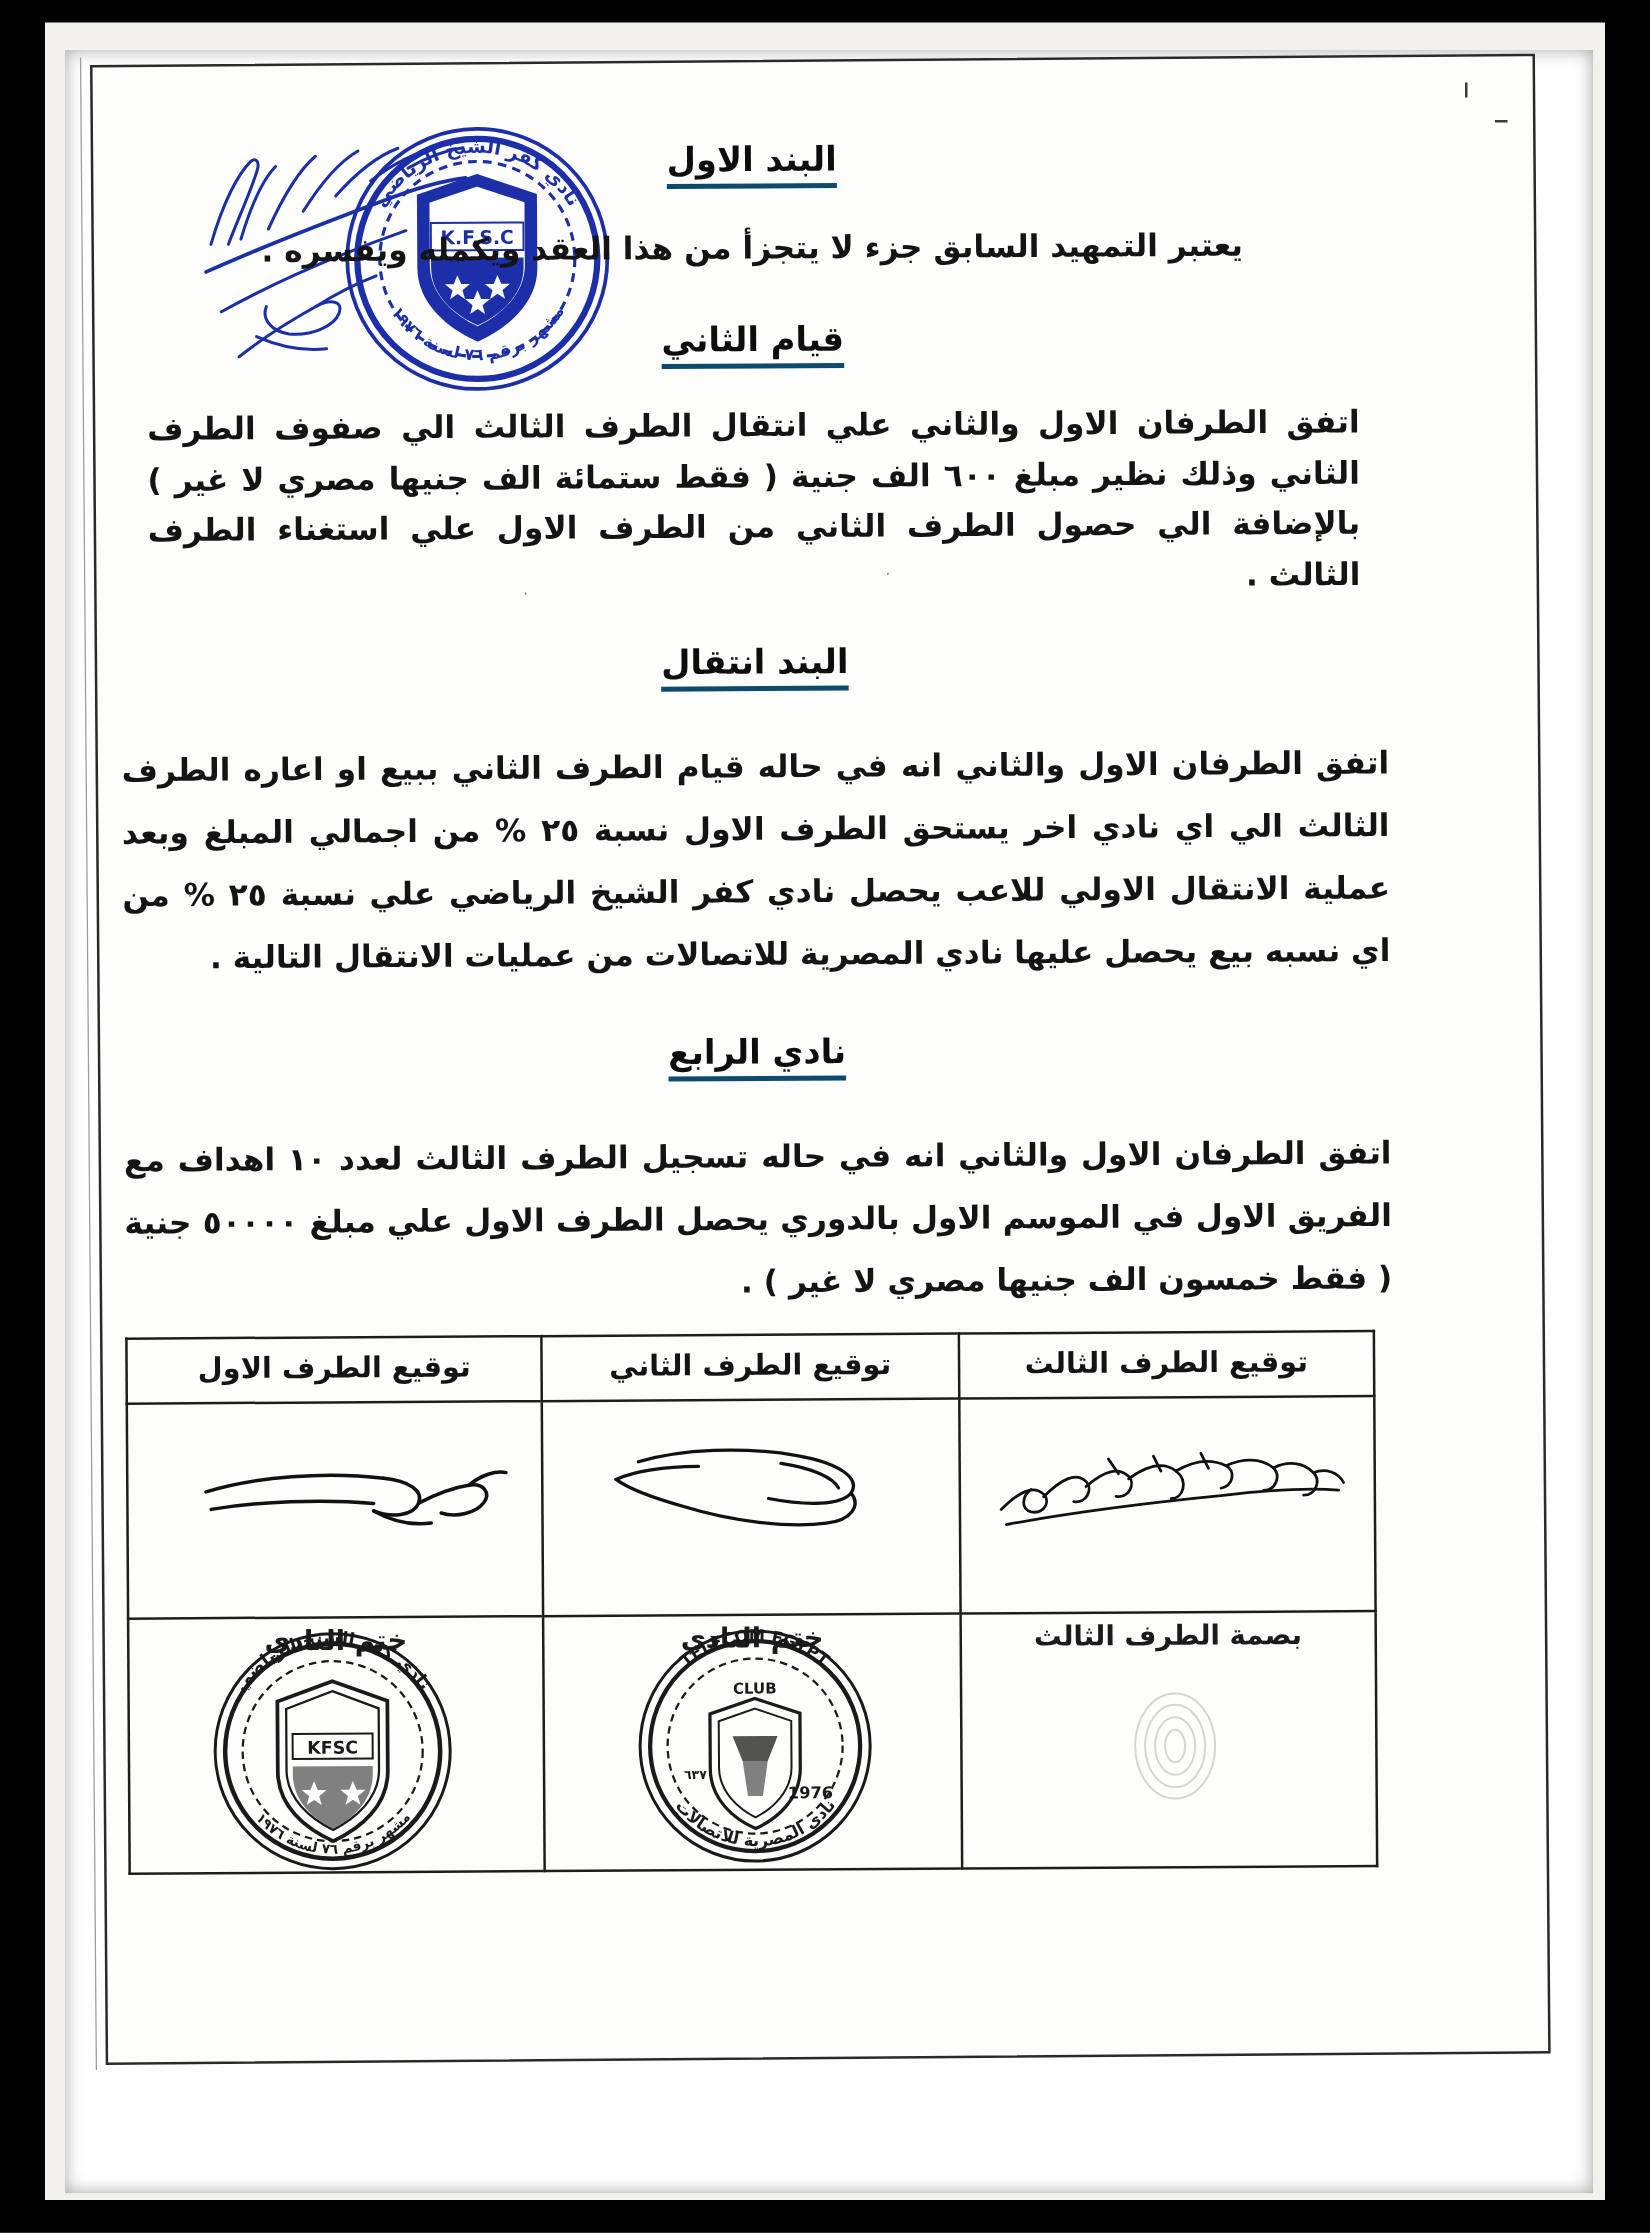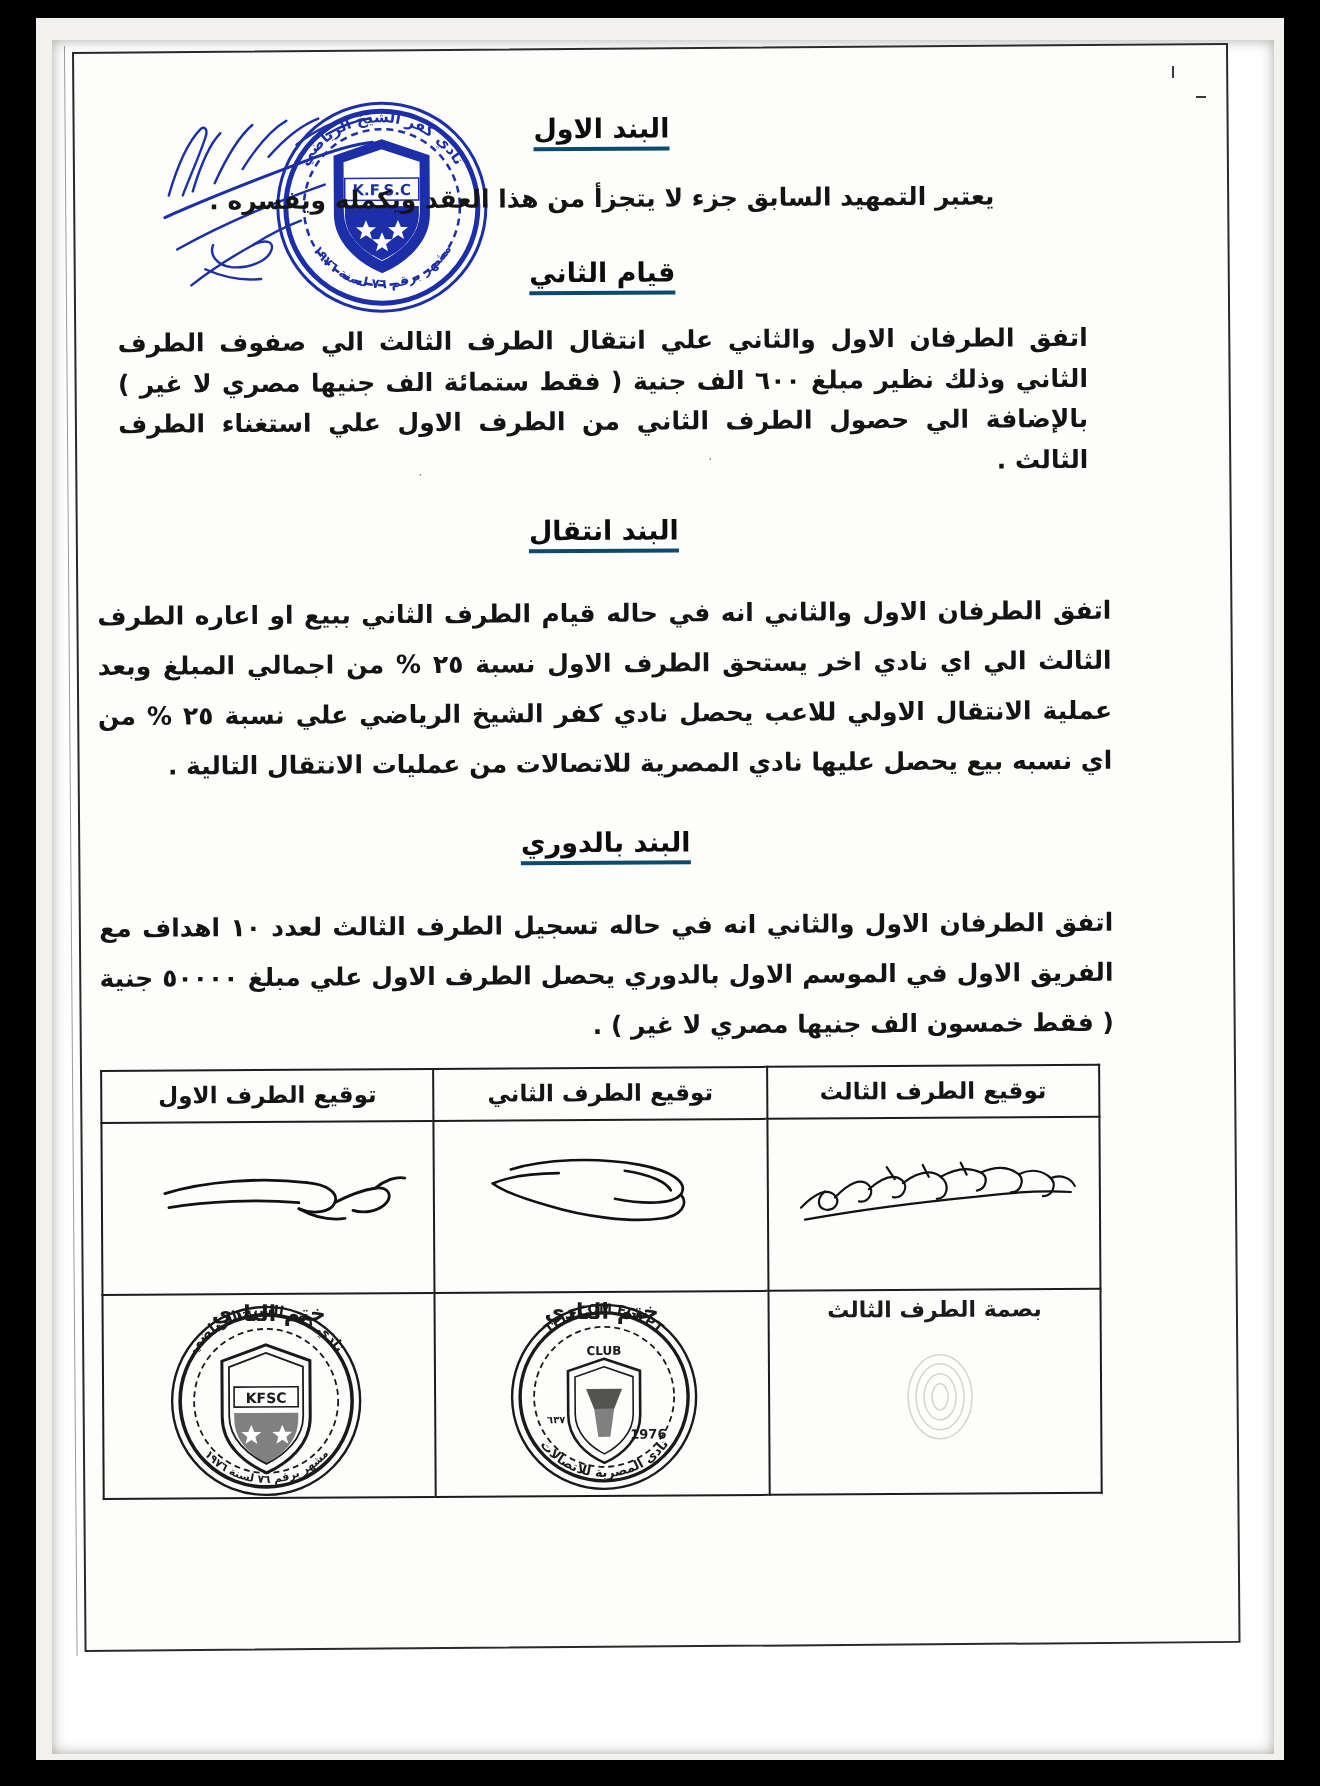--- a/index.html
+++ b/index.html
@@ -152,21 +152,21 @@
 
   <div style="position:absolute;left:0;top:448px;width:1030px;">
     <div class="clause-title">
       <span>البند انتقال</span>
     </div>
     <p class="para p-wide" style="margin-top:36px;line-height:2.0;">اتفق الطرفان الاول والثاني انه في حاله قيام الطرف الثاني ببيع او اعاره الطرف الثالث الي اي نادي اخر يستحق الطرف الاول نسبة ٢٥ % من اجمالي المبلغ وبعد عملية الانتقال الاولي للاعب يحصل نادي كفر الشيخ الرياضي علي نسبة ٢٥ % من اي نسبه بيع يحصل عليها نادي المصرية للاتصالات من عمليات الانتقال التالية .</p>
   </div>
 
   <div style="position:absolute;left:0;top:760px;width:1030px;">
     <div class="clause-title">
-      <span>البند بالدوري</span>
+      <span>نادي الرابع</span>
     </div>
     <p class="para p-wide" style="margin-top:36px;line-height:2.0;">اتفق الطرفان الاول والثاني انه في حاله تسجيل الطرف الثالث لعدد ١٠ اهداف مع الفريق الاول في الموسم الاول بالدوري يحصل الطرف الاول علي مبلغ ٥٠٠٠٠ جنية ( فقط خمسون الف جنيها مصري لا غير ) .</p>
   </div>
 
   <table class="sig-table">
     <tbody>
         <tr>
       <td class="hdr-cell" style="width:333px;">توقيع الطرف الثالث</td>
       <td class="hdr-cell" style="width:334px;">توقيع الطرف الثاني</td>
       <td class="hdr-cell" style="width:333px;">توقيع الطرف الاول</td>

